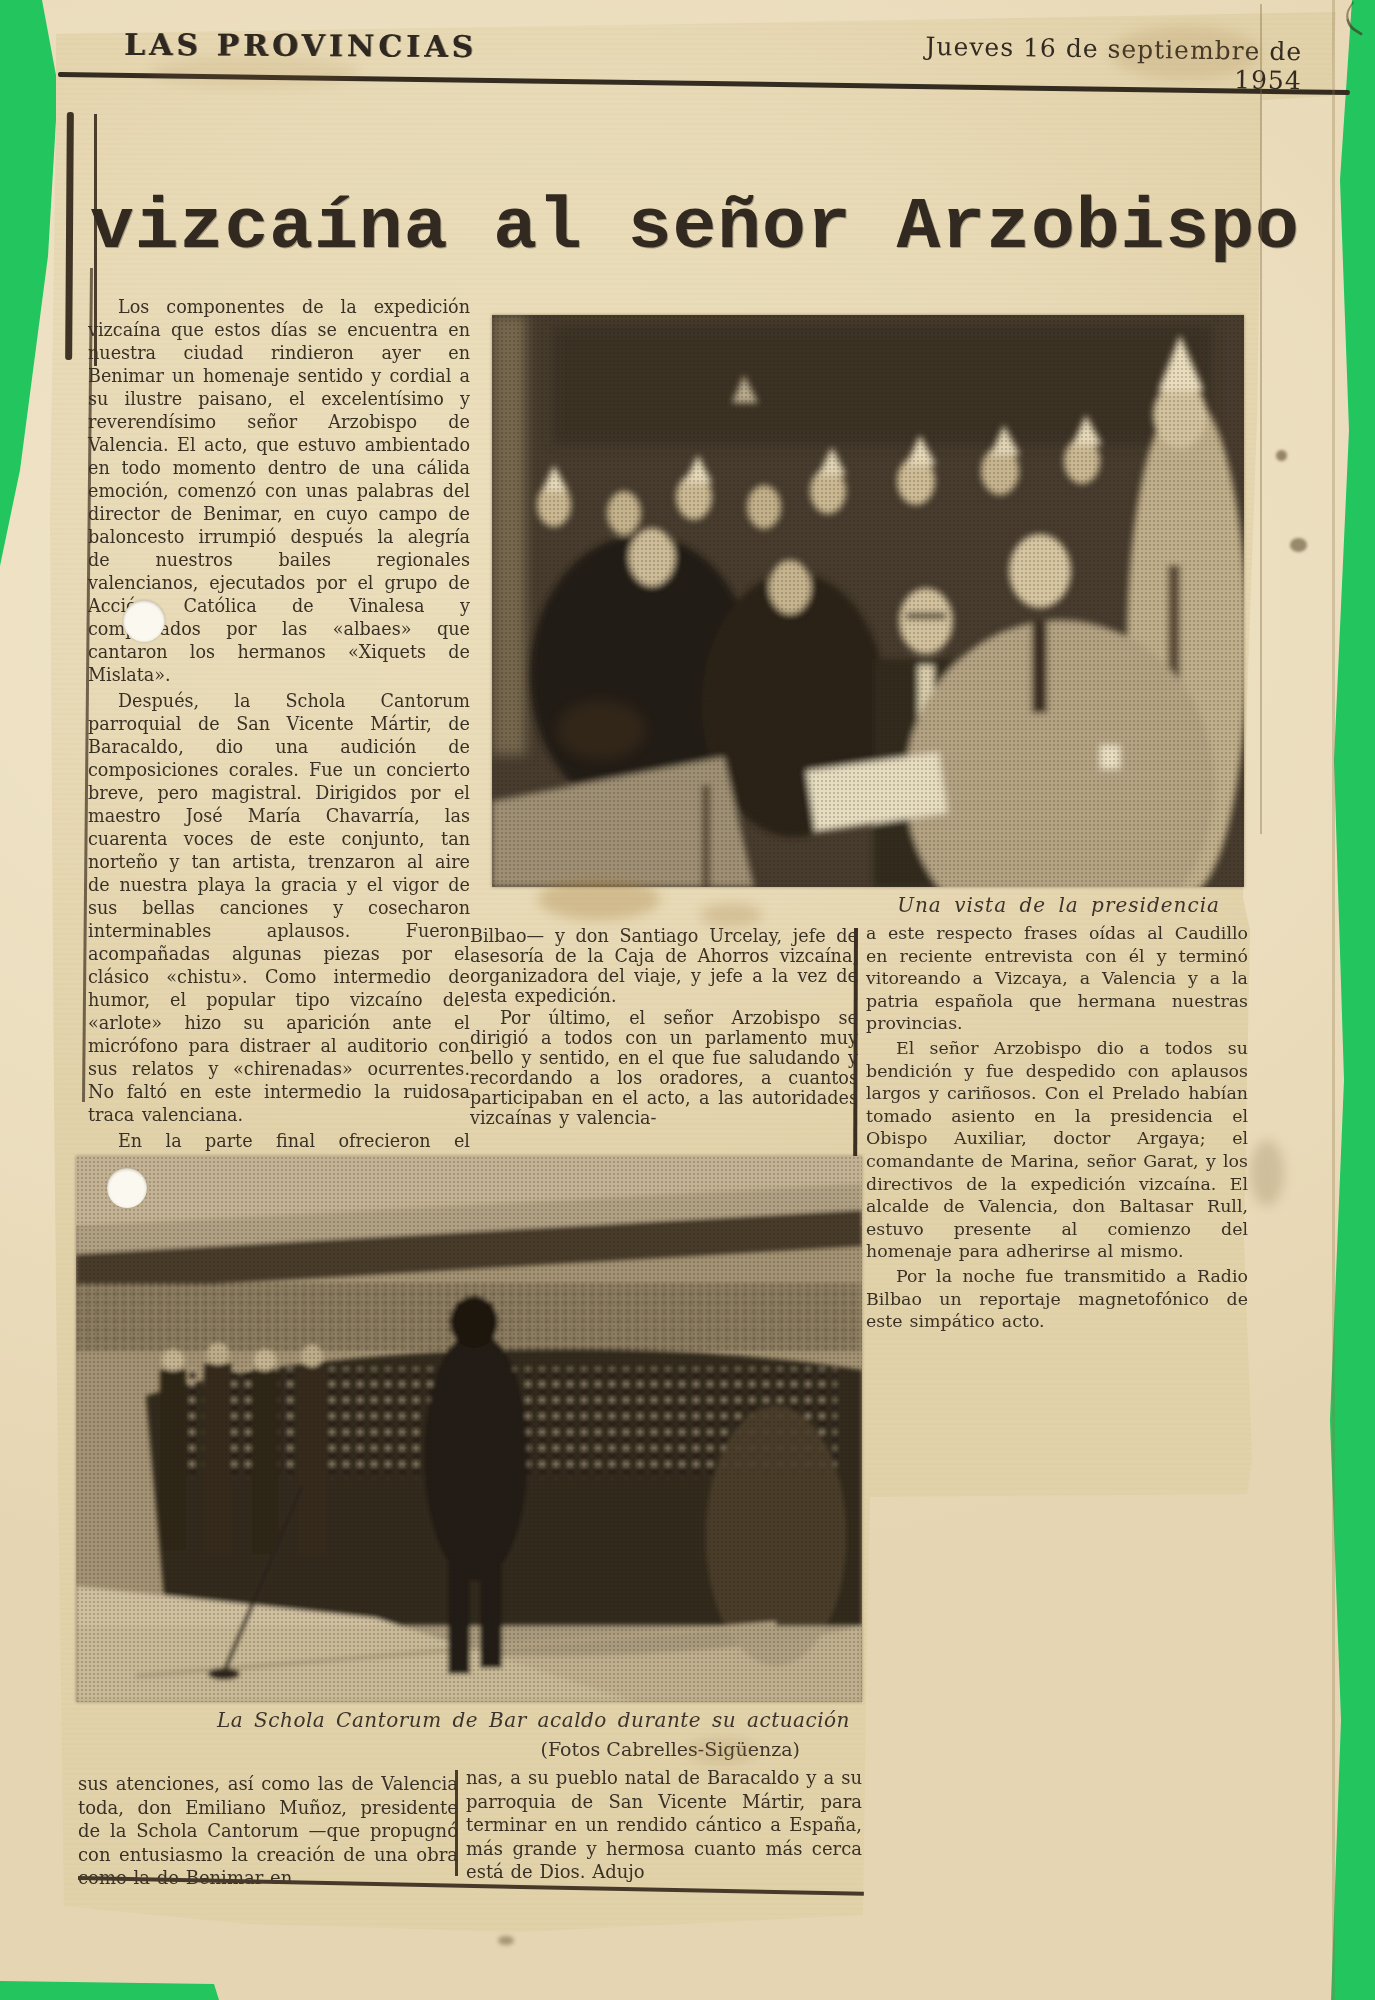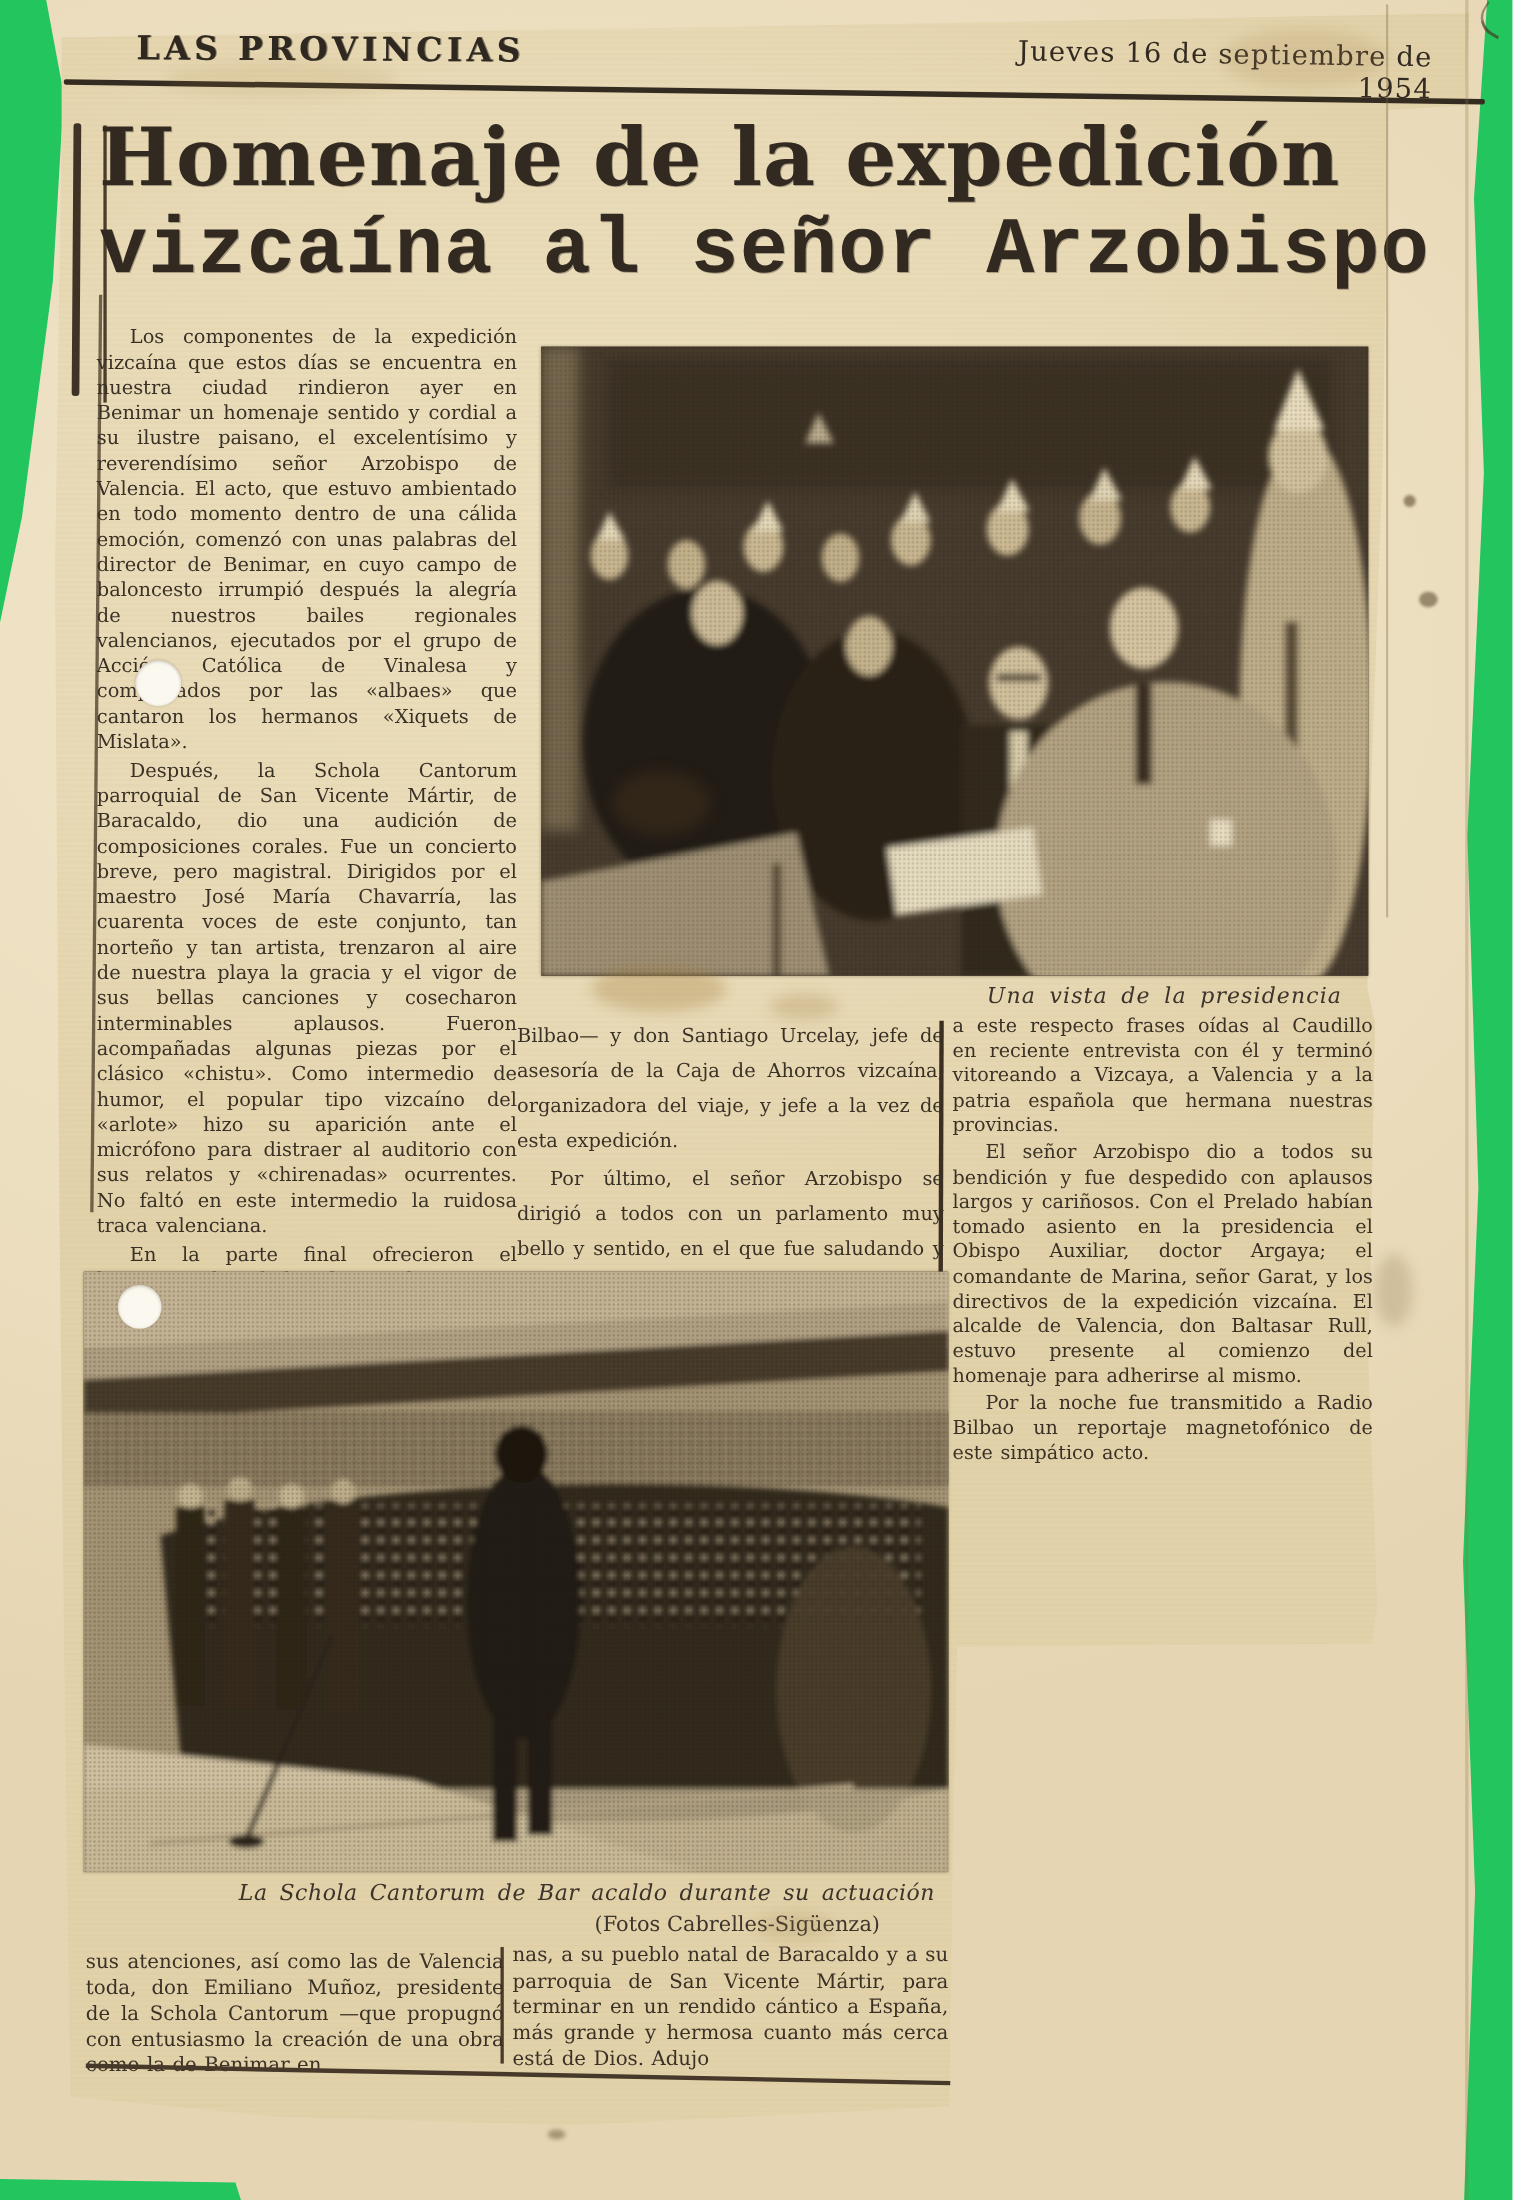--- a/index.html
+++ b/index.html
@@ -48,21 +48,21 @@
     font-size:25px;color:#332b22;transform:rotate(0.85deg);letter-spacing:1px;}
   .headline{position:absolute;left:90px;font-weight:bold;color:#322a21;
     font-size:73px;letter-spacing:1px;white-space:nowrap;
     text-shadow:1px 1px 0 rgba(50,42,33,.35);}
   .hl1{top:100px;} .hl2{top:186px;font-family:Liberation Mono, monospace;}
   .col{position:absolute;text-align:justify;color:#3a3126;}
   .col p{margin:0;}
   .col p.ind{text-indent:30px;}
   .col1{left:88px;top:296px;width:382px;font-size:17.6px;line-height:23px;word-spacing:2px;}
   .col1 p{margin-bottom:3px;}
-  .col2{left:470px;top:926px;width:388px;font-size:17.6px;line-height:32px;word-spacing:2px;}
+  .col2{left:470px;top:926px;width:388px;font-size:17.6px;line-height:20px;word-spacing:2px;}
   .col3{left:866px;top:922px;width:382px;font-size:17.4px;line-height:22.6px;word-spacing:1.5px;}
   .col3 p, .col2 p{margin-bottom:2px;}
   .colbl{left:78px;top:1772px;width:380px;font-size:18px;line-height:23.5px;word-spacing:1px;}
   .colbr{left:466px;top:1766px;width:396px;font-size:18px;line-height:23.5px;word-spacing:1px;}
   .caption1{position:absolute;left:440px;top:893px;width:780px;text-align:right;
     font-style:italic;font-size:20px;letter-spacing:1px;word-spacing:5px;color:#3c332a;}
   .caption2a{position:absolute;left:90px;top:1708px;width:760px;text-align:right;
     font-style:italic;font-size:20px;letter-spacing:.5px;word-spacing:4px;color:#3c332a;}
   .caption2b{position:absolute;left:400px;top:1738px;width:400px;text-align:right;
     font-size:19px;color:#3c332a;}
@@ -98,21 +98,20 @@
 
   <div class="backing"></div>
   <div class="clipping"></div>
 
   <div class="masthead-title">LAS PROVINCIAS</div>
   <div class="masthead-date">Jueves 16 de septiembre de 1954</div>
   <div class="masthead-rule"></div>
 
   <div class="vline-thick"></div>
   <div class="vline-thin-head"></div>
-  <div class="headline hl1">Homenaje de la expedición</div>
   <div class="headline hl2">vizcaína al señor Arzobispo</div>
 
   <div class="vline-col1"></div>
   <div class="vline-cols23"></div>
   <div class="vline-bottomcols"></div>
   <div class="crease-right-clip"></div>
   <div class="crease-backing"></div>
   <div class="scratch"></div>
 
   <div class="col col1">

